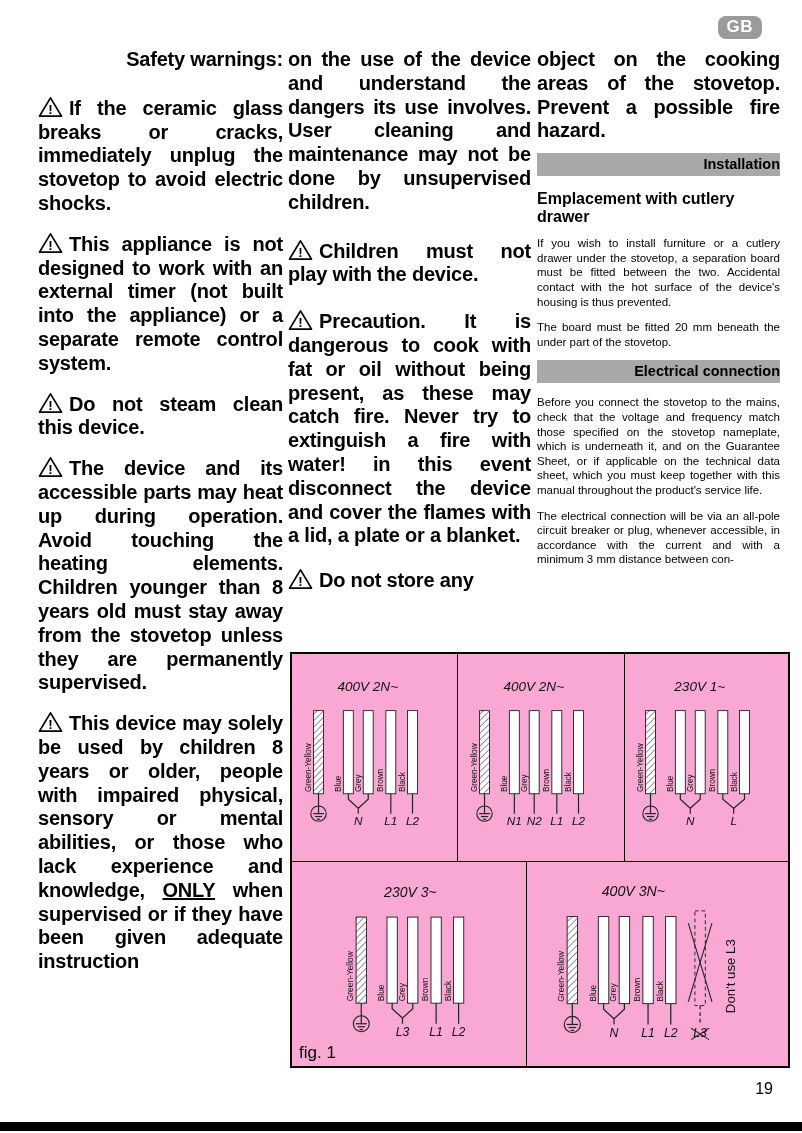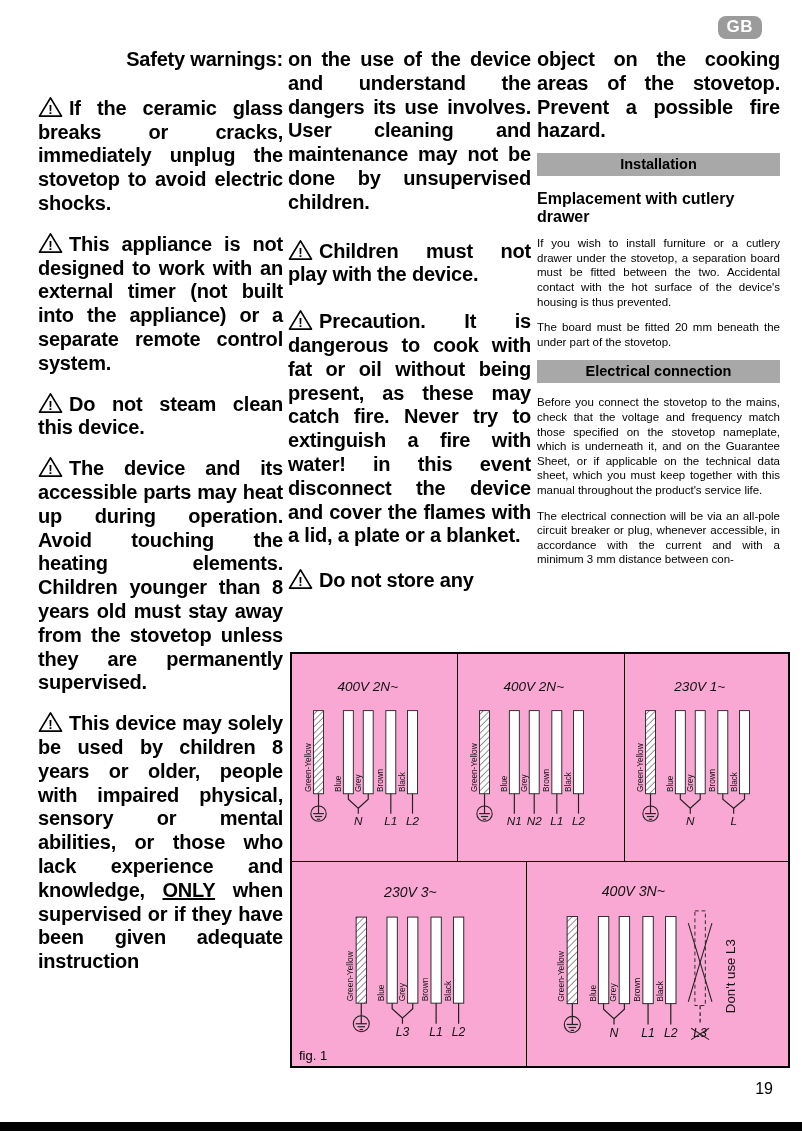--- a/index.html
+++ b/index.html
@@ -18,38 +18,38 @@
   .col1 { left:38px;  width:245px; }
   .col2 { left:288px; width:243px; }
   .col3 { left:537px; width:243px; }
   .big  { font-size:20px; font-weight:bold; text-align:justify; line-height:1.19; letter-spacing:-0.2px; }
   h2.heading { font-size:20px; font-weight:bold; text-align:right; margin-bottom:24px; letter-spacing:-0.2px; }
   p.para { margin-bottom:16px; }
   .wicon { display:inline-block; vertical-align:-3px; margin-right:6px; }
   .only { text-decoration:underline; }
   .bar-header {
     background:#a8a8a8; color:#000; font-weight:bold; font-size:14.5px;
-    text-align:center; padding:3px 0 4px; margin:10px 0 12px;
+    text-align:right; padding:3px 0 4px; margin:10px 0 12px;
   }
   .subhead { font-size:16px; font-weight:bold; margin:14px 0 10px; }
   .small { font-size:11.5px; line-height:1.27; text-align:justify; margin-bottom:11px; }
 
   .figure {
     position:absolute; left:290px; top:652px; width:500px; height:416px;
     border:2px solid #000; background:#f9a8d4;
   }
   .frow  { display:flex; }
   .frow1 { height:208px; border-bottom:1.5px solid #000; }
   .frow2 { height:206px; }
   .fcell { display:flex; justify-content:center; padding-top:14px; }
   .fcell.divider { border-right:1.5px solid #000; }
   .fc-a { width:166px; } .fc-b { width:167px; } .fc-c { flex:1; }
   .fc-d { width:235px;justify-content:center; } .fc-e { flex:1; }
   .fig-caption {
-    position:absolute; left:7px; bottom:3px; font-size:13px;margin-top:16px;
+    position:absolute; left:7px; bottom:3px; font-size:17px;margin-top:16px;
   }
 
   .panel-svg text { font-family:"Liberation Sans", sans-serif; fill:#111; }
   .ptitle { font-size:15px; font-style:italic; text-anchor:middle; }
   .wlabel { font-size:9px; }
   .term   { font-size:13px; font-style:italic; text-anchor:middle; }
   .panel-svg line, .panel-svg polyline { stroke:#222; stroke-width:1.3; fill:none; }
   .panel-svg rect.wire { fill:#fff; stroke:#222; stroke-width:1; }
   .panel-svg rect.gy   { stroke:#222; stroke-width:1; }
   .panel-svg rect.phantom { fill:none; stroke:#222; stroke-width:1; stroke-dasharray:4 3; }

